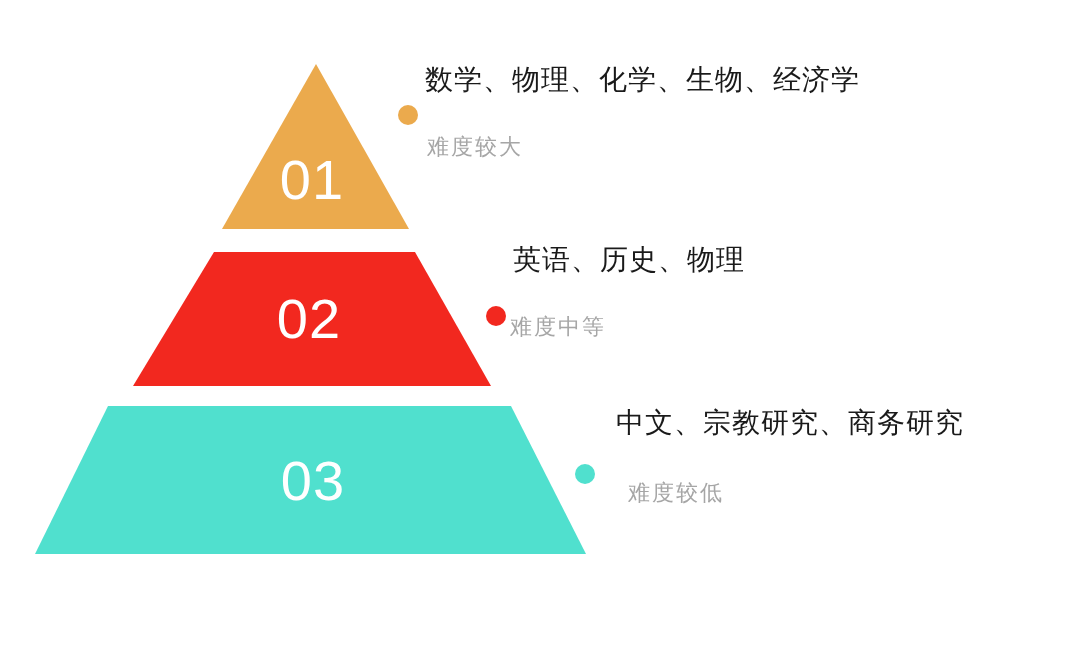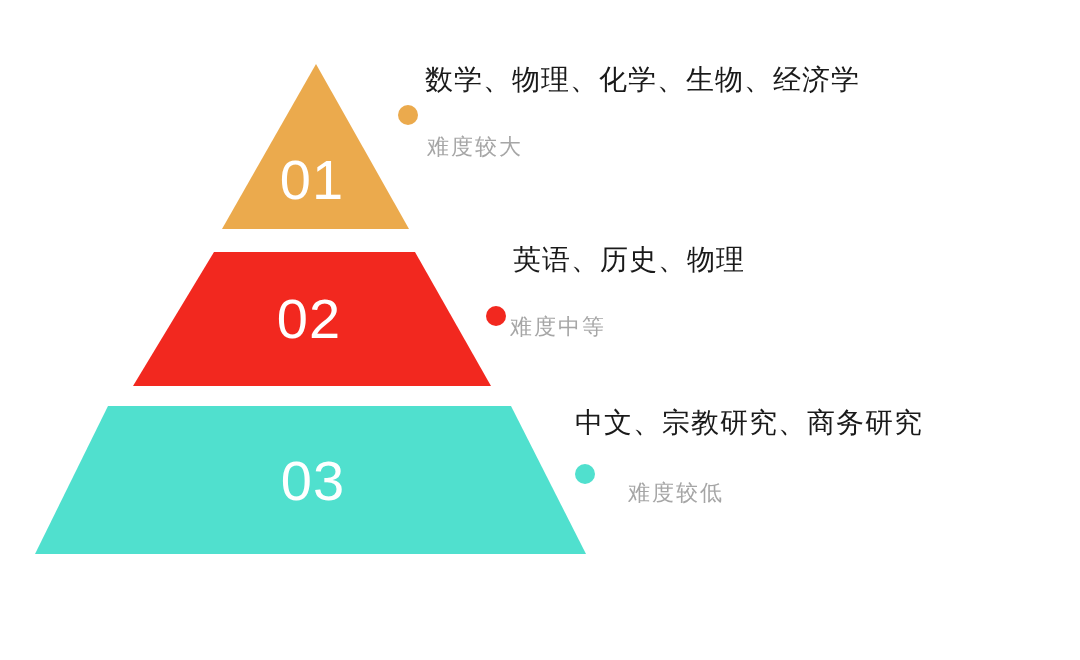--- a/index.html
+++ b/index.html
@@ -42,21 +42,21 @@
     white-space: nowrap;
     letter-spacing: 2px;
   }
   
   .g1-subjects   { left: 425px; top: 64px; }
   .g1-difficulty { left: 427px; top: 134px; }
   
   .g2-subjects   { left: 513px; top: 244px; }
   .g2-difficulty { left: 494px; top: 314px; margin-left: 16px; }
   
-  .g3-subjects   { left: 575px; top: 407px; }
+  .g3-subjects   { left: 616px; top: 407px; }
   .g3-difficulty { left: 628px; top: 480px; }
 </style>
 </head>
 <body>
 
 <div class="canvas">
 
   <svg class="pyramid-svg" width="1080" height="660" viewBox="0 0 1080 660">
 
     <polygon points="316,64 222,229 409,229" fill="#ebaa4d"></polygon>

